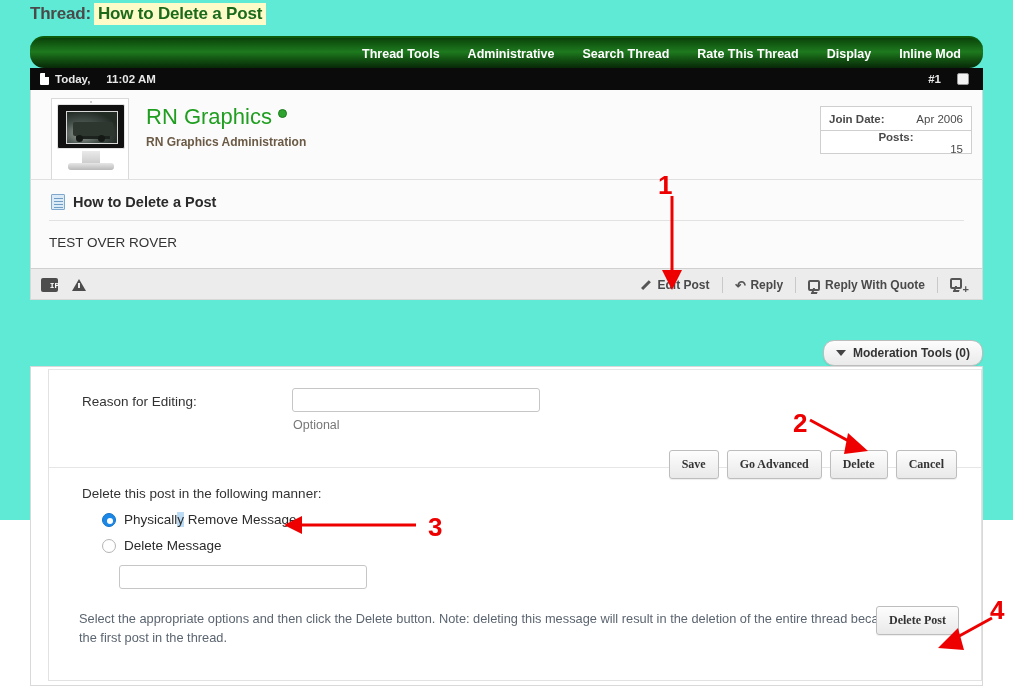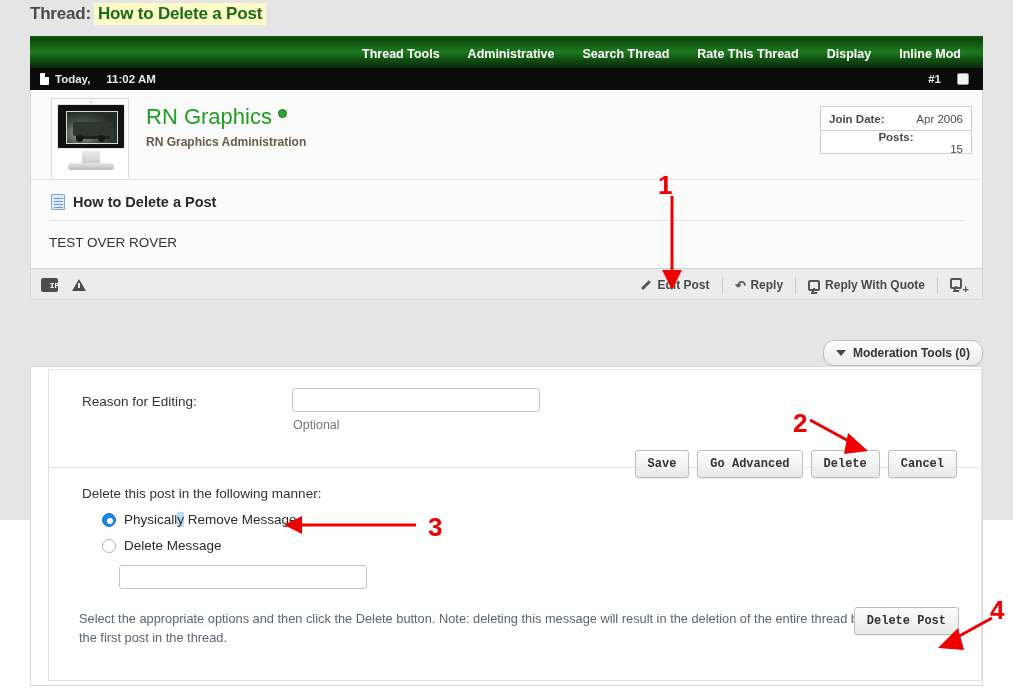--- a/index.html
+++ b/index.html
@@ -3,21 +3,21 @@
 <meta charset="utf-8">
 <style>
   * { box-sizing: border-box; }
   html, body {
     margin: 0; padding: 0;
     width: 1013px; height: 700px;
     background: #ffffff;
     font-family: "Liberation Sans", sans-serif;
     overflow: hidden;
   }
-  .page { position: relative; width: 1013px; height: 520px; background:#e5e5e5; }
+  .page { position: relative; width: 1013px; height: 520px; background:#5eead4; }
 
   
   .thread-title {
     position: absolute; left: 30px; top: 4px;
     font-size: 17px; font-weight: bold; color: #444;
     letter-spacing: -0.2px;
   }
   .thread-title .tt-label { color:#4a4a4a; }
   .thread-title .tt-name {
     color:#1a6a1a; background:#fdfbc8; padding:1px 4px 2px 4px; margin-left:3px;
@@ -27,20 +27,21 @@
   .post-block {
     position:absolute; left:30px; top:36px; width:953px;
   }
 
   
   .navbar {
     height: 32px;
     background: linear-gradient(to bottom, #0a3d0a 0%, #0d4a0d 6%, #1e7a1e 46%, #125012 72%, #072807 100%);
     border-top: 2px solid #0c5c0c;
     position: relative;
+    border-radius: 14px;
   }
   .navlinks {
     position:absolute; right: 8px; top:0; height:32px;
     display:flex; align-items:center; gap:0px;
   }
   .navlinks a {
     color:#ffffff; font-size:12.5px; font-weight:bold; text-decoration:none;
     padding: 0 14px; line-height: 32px; white-space:nowrap;
   }
 
@@ -241,21 +242,21 @@
   }
   .reason-opt {
     position:absolute; left:244px; top:48px; font-size:12.5px; color:#777;
   }
   .btnrow {
     position:absolute; right:24px; top:80px; display:flex; gap:8px;
   }
   .btn {
     border:1px solid #bdbdbd; border-radius:3px;
     background:linear-gradient(to bottom,#fdfdfd,#e9e9e9);
-    font-family:Liberation Mono, monospace;
+    font-family:Liberation Serif, serif;
     font-size:12px; font-weight:bold; color:#333;
     padding:6px 12px; cursor:pointer;
     box-shadow:0 1px 1px rgba(0,0,0,0.07);
   }
 
   .delete-sec { position:relative; padding-top:18px; }
   .del-head { margin-left:33px; font-size:13.5px; color:#333; }
   .optrow { display:flex; align-items:center; gap:8px; margin-left:53px; margin-top:11px; }
   .radio {
     width:14px; height:14px; border-radius:50%; border:1px solid #b4b4b4; background:#fff;

